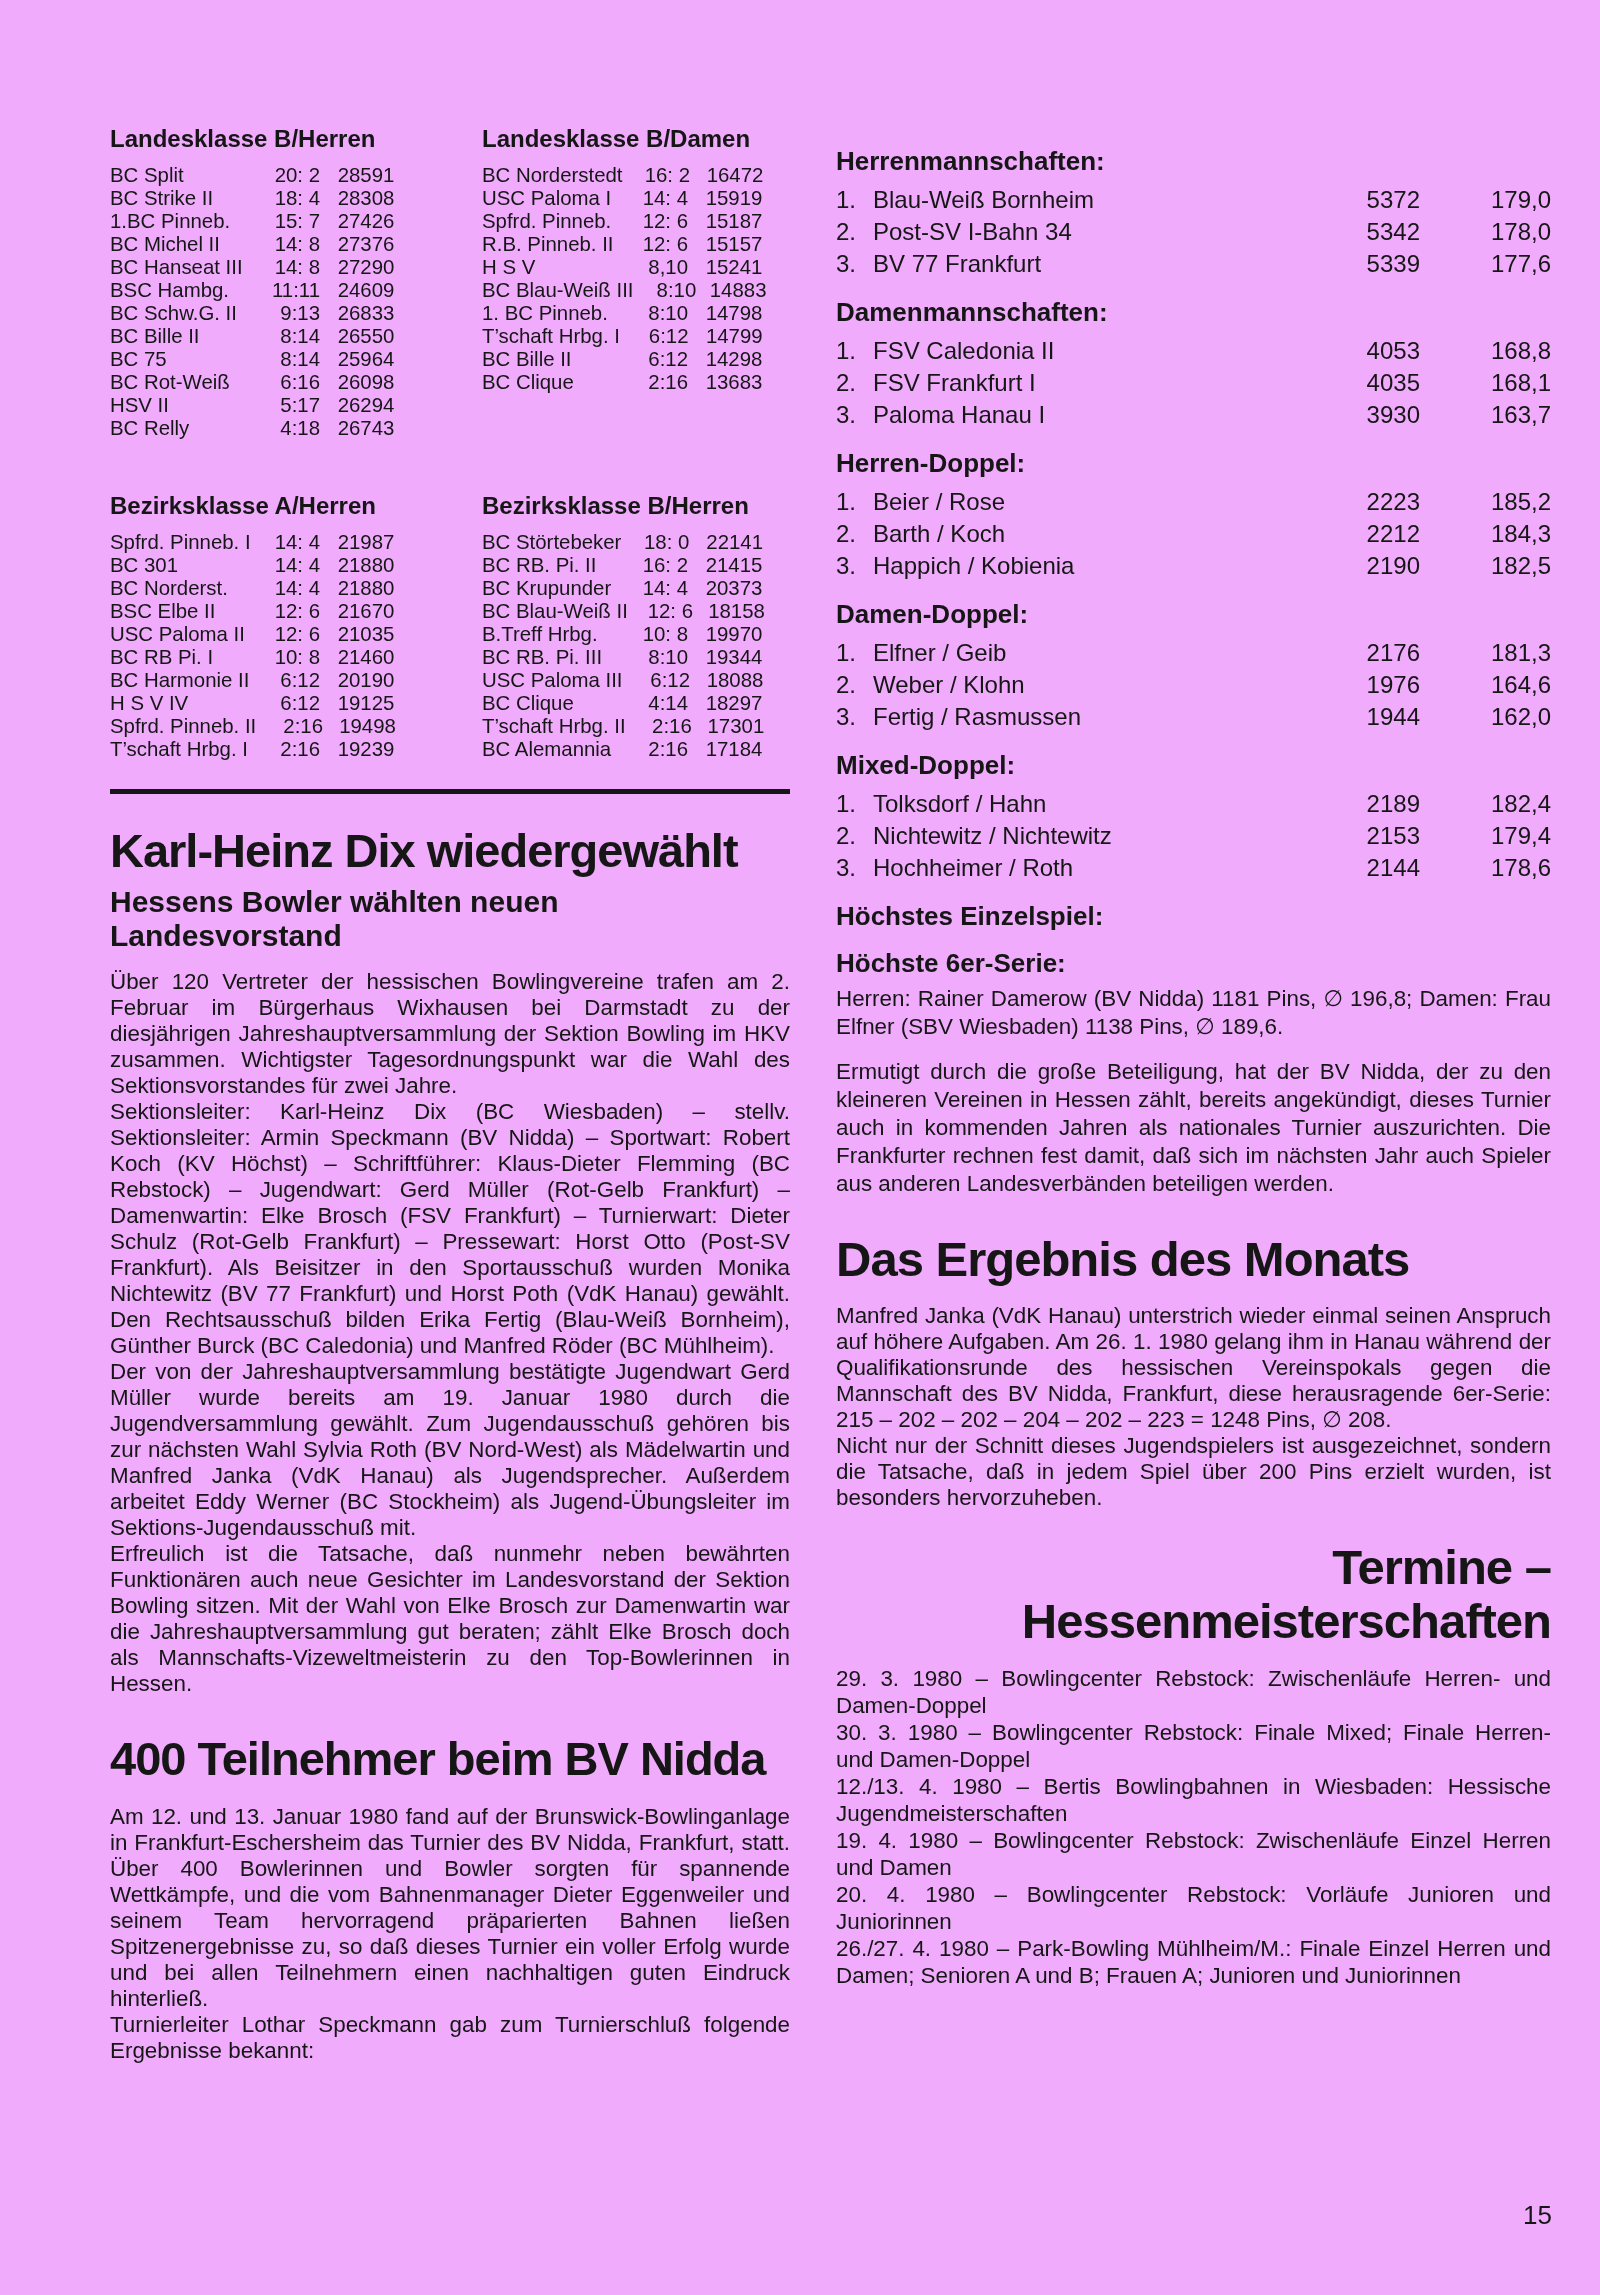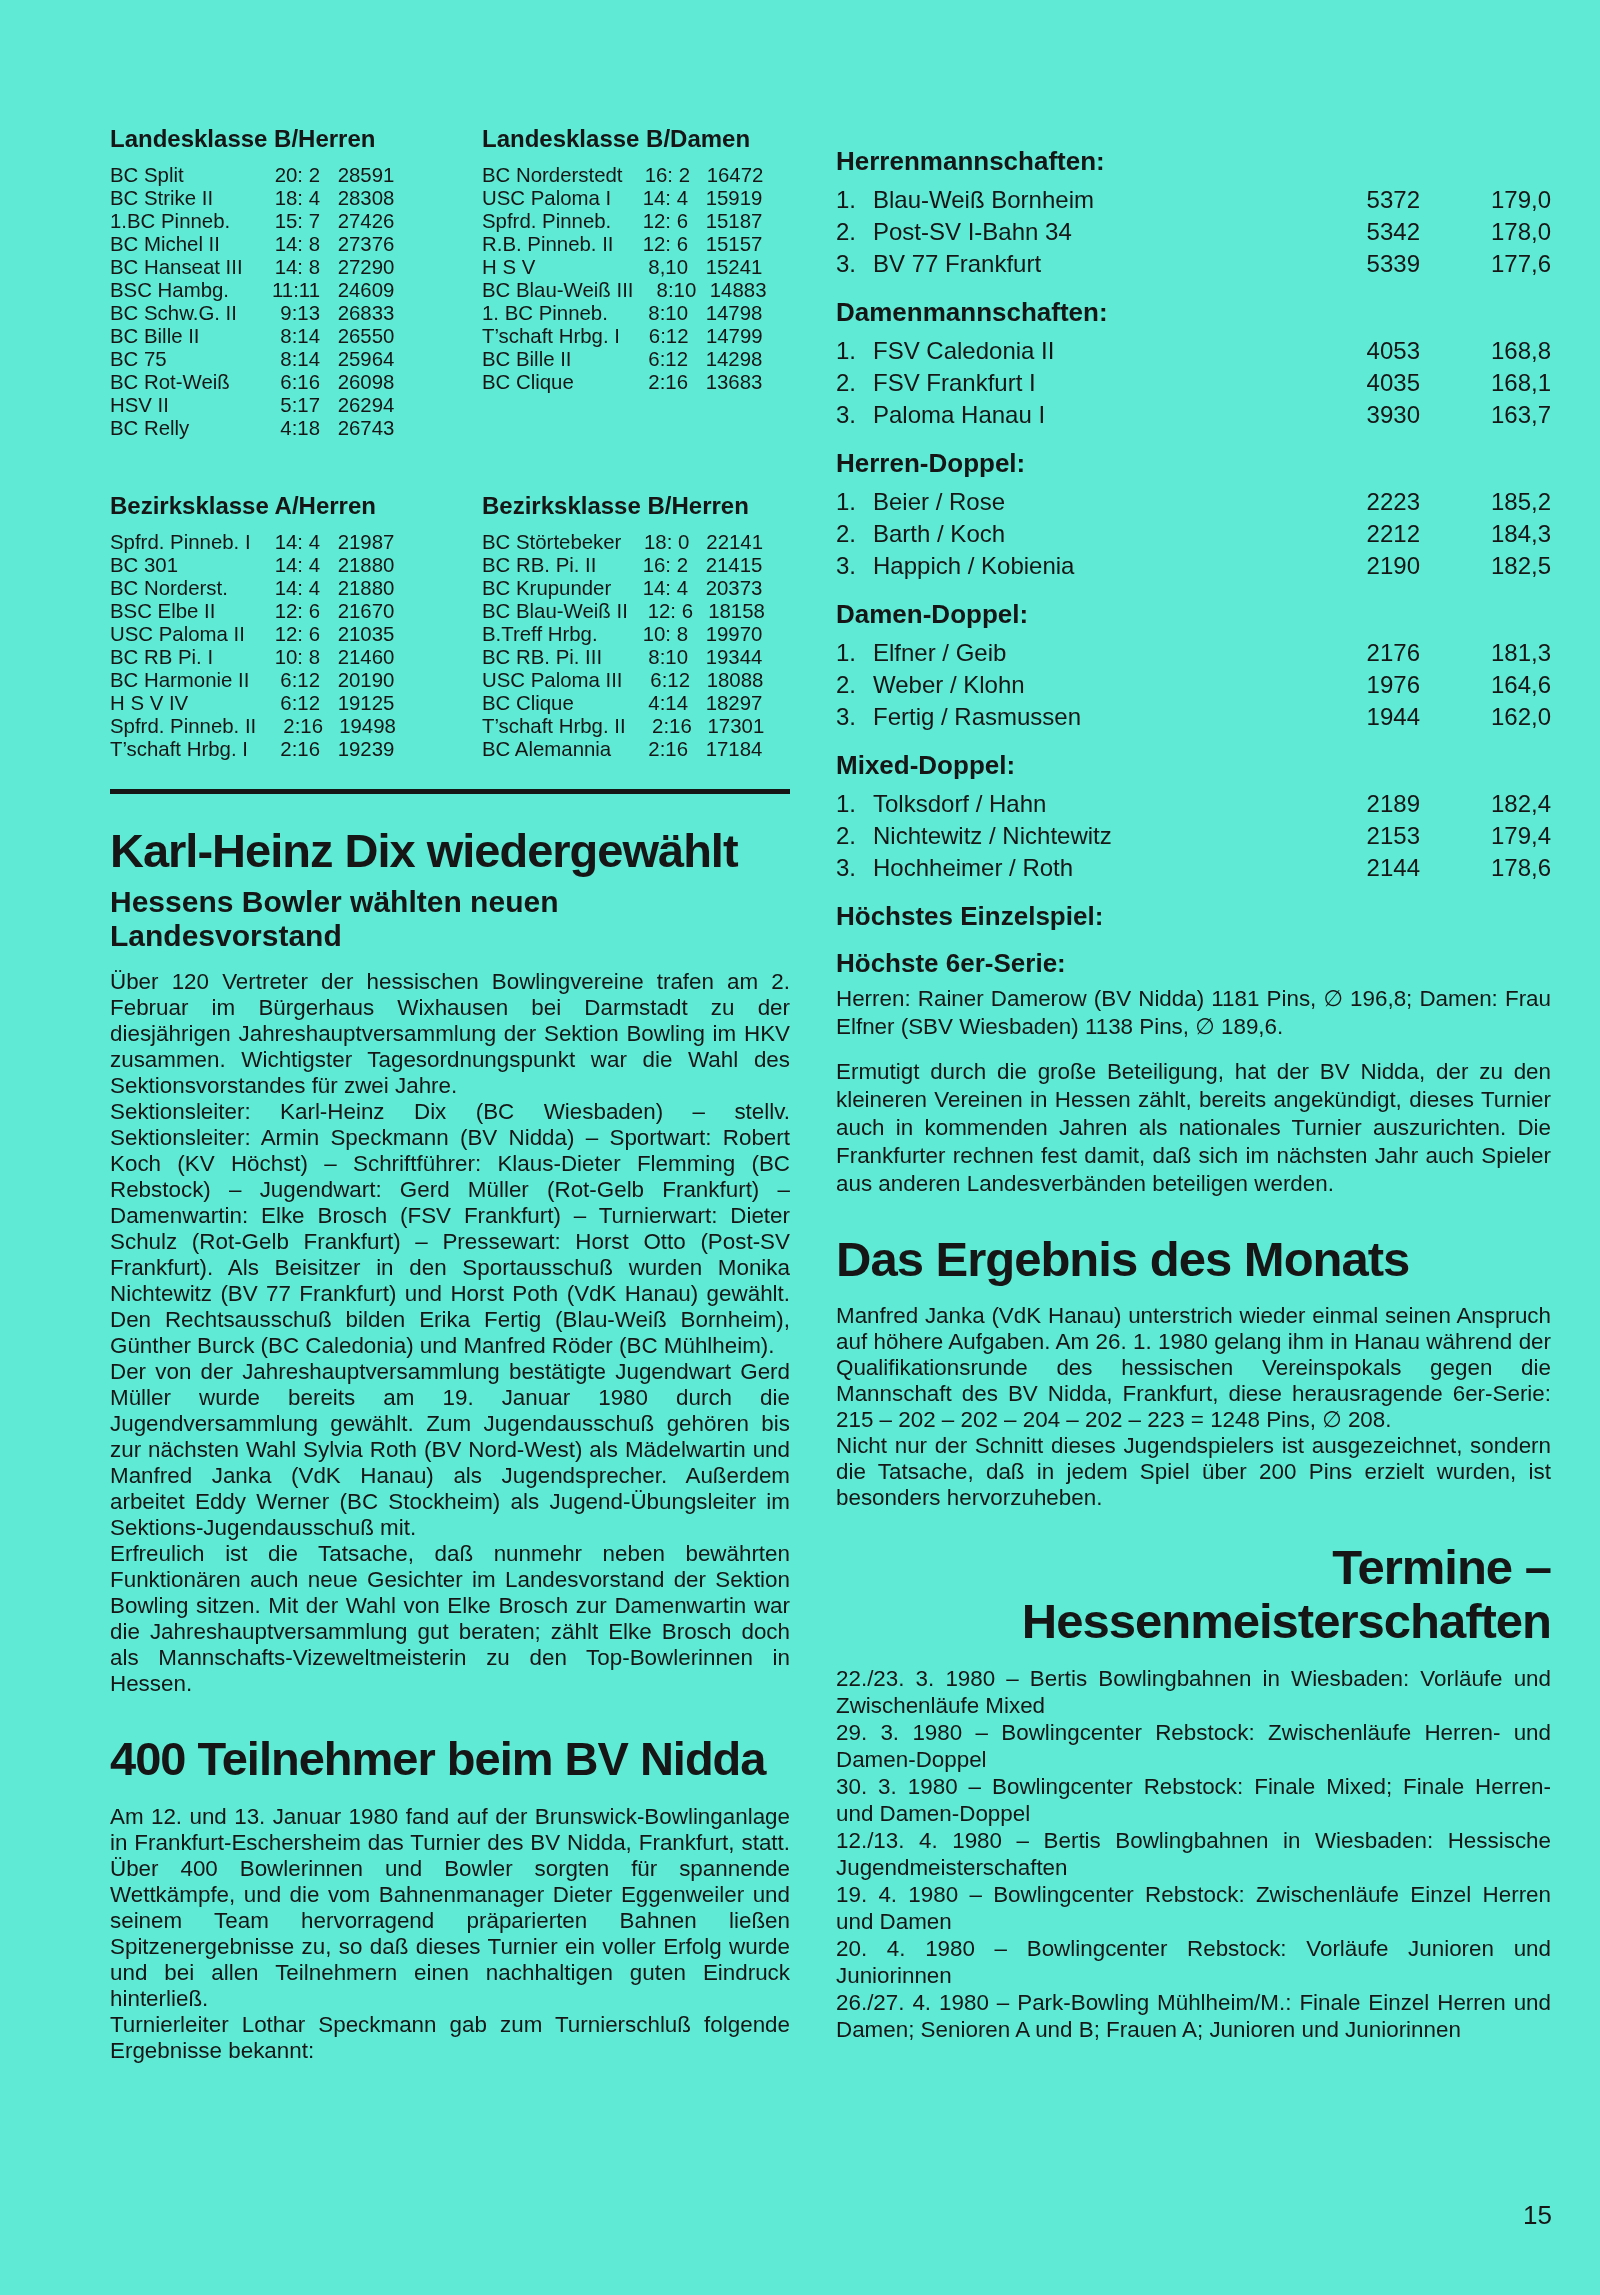--- a/index.html
+++ b/index.html
@@ -1,19 +1,19 @@
 <!DOCTYPE html>
 <html lang="de" style="font-size:10.5px"><head>
 <meta charset="utf-8">
 <style>
   html,body{margin:0;padding:0;background:#d8d5cd;}
   .page{
     position:relative;
     width:1601px;height:2295px;
-    background:#5eead4;
+    background:#f0abfc;
     color:#161616;
     font-family:"Liberation Sans","DejaVu Sans",sans-serif;
     overflow:hidden;
   }
   
   .standings{position:absolute;}
   #st0{left:110px;top:125px;width:302px;}
   #st1{left:482px;top:125px;width:298px;}
   #st2{left:110px;top:492px;width:302px;}
   #st3{left:482px;top:492px;width:298px;}
@@ -489,21 +489,20 @@
 
         <p>Nicht nur der Schnitt dieses Jugendspielers ist ausgezeichnet, sondern die Tatsache, daß in jedem Spiel über 200 Pins erzielt wurden, ist besonders hervorzuheben.</p>
       </div>
 
     <div class="big-title termine-title">
       <div>Termine –</div>
       <div>Hessenmeisterschaften</div>
     </div>
     <div class="termine-items">
 
-        <p>22./23. 3. 1980 – Bertis Bowlingbahnen in Wiesbaden: Vorläufe und Zwischenläufe Mixed</p>
 
         <p>29. 3. 1980 – Bowlingcenter Rebstock: Zwischenläufe Herren- und Damen-Doppel</p>
 
         <p>30. 3. 1980 – Bowlingcenter Rebstock: Finale Mixed; Finale Herren- und Damen-Doppel</p>
 
         <p>12./13. 4. 1980 – Bertis Bowlingbahnen in Wiesbaden: Hessische Jugendmeisterschaften</p>
 
         <p>19. 4. 1980 – Bowlingcenter Rebstock: Zwischenläufe Einzel Herren und Damen</p>
 
         <p>20. 4. 1980 – Bowlingcenter Rebstock: Vorläufe Junioren und Juniorinnen</p>

